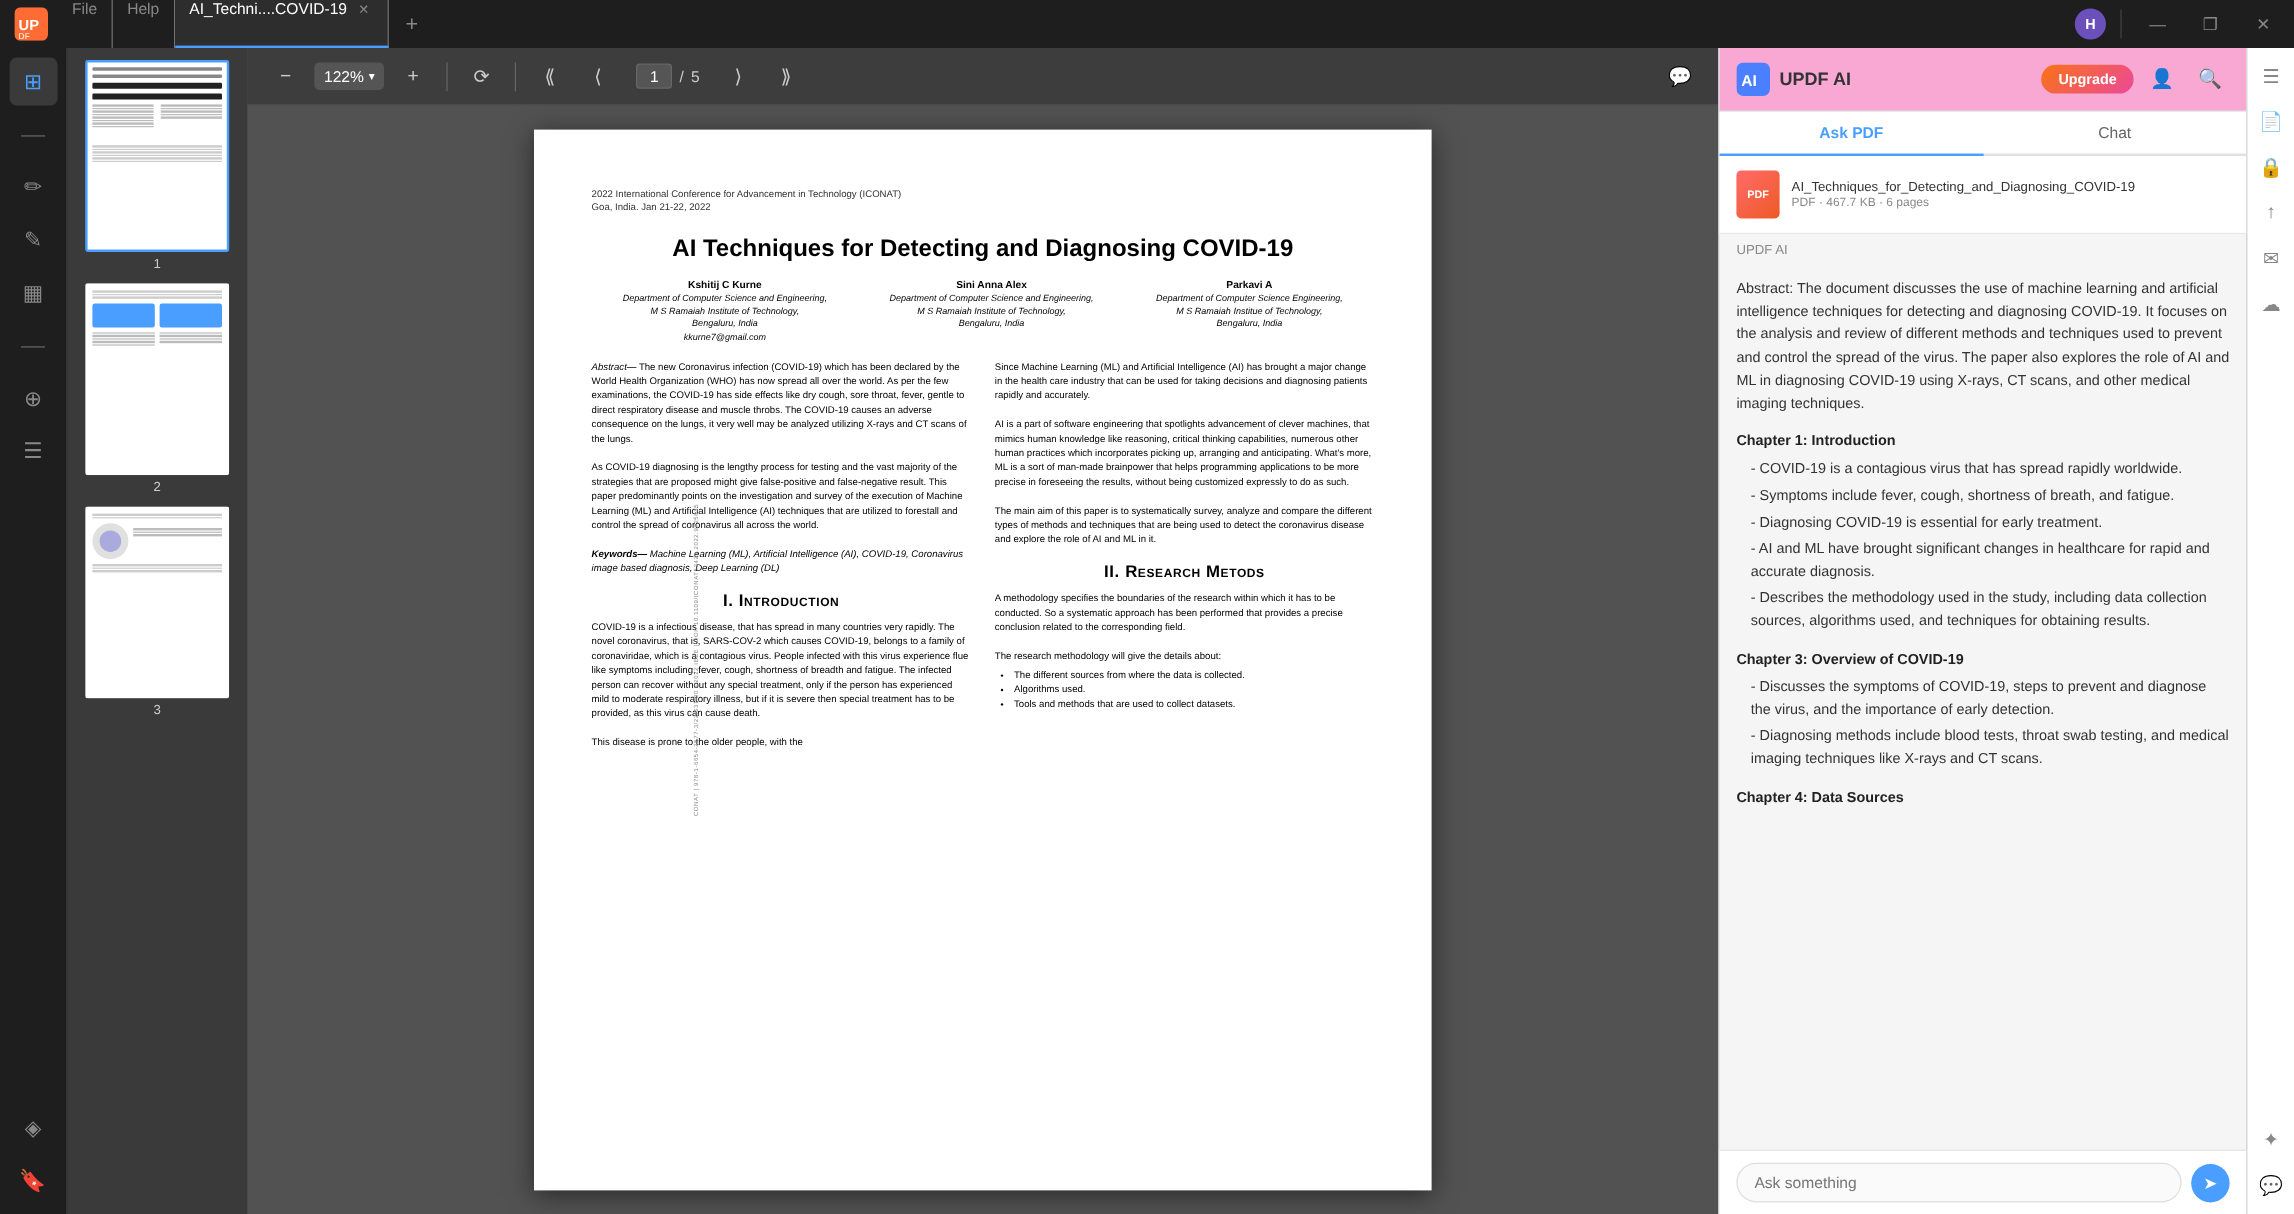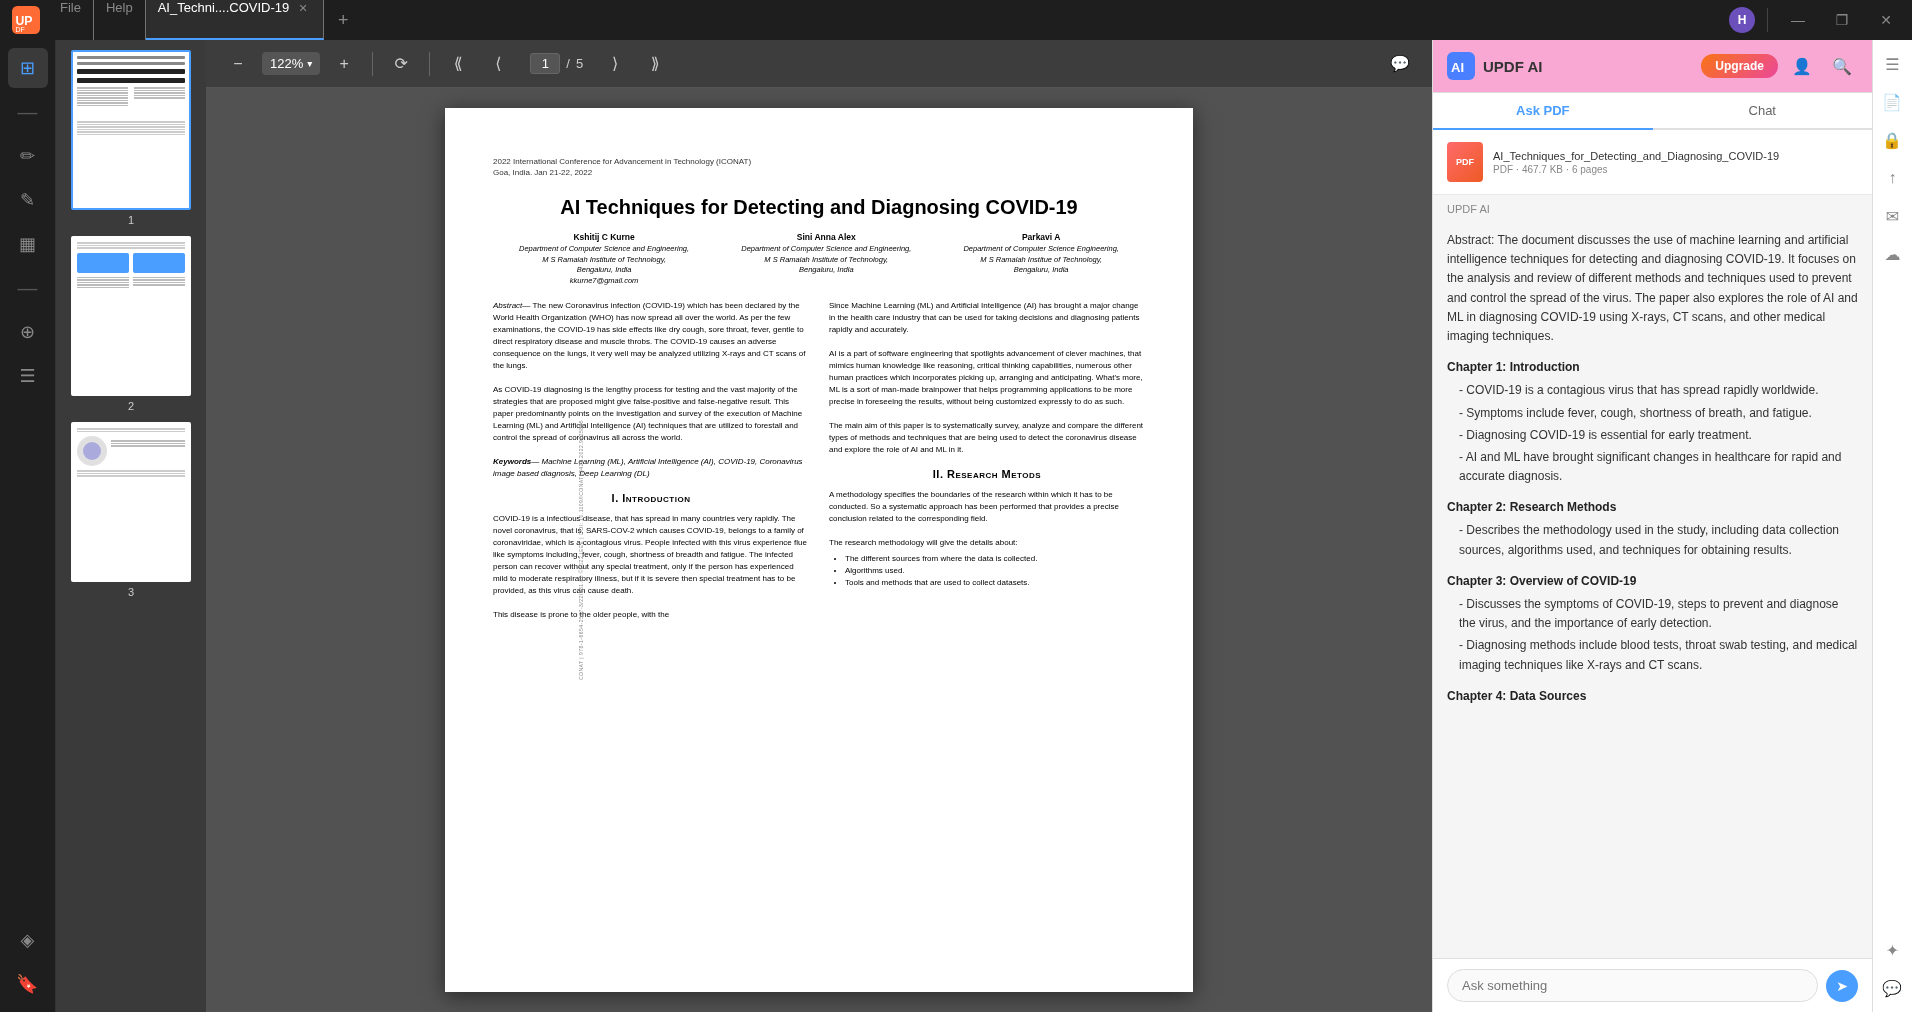--- a/index.html
+++ b/index.html
@@ -251,21 +251,21 @@
       display: flex;
       gap: 20px;
       margin-top: 14px;
     }
     .pdf-col { flex: 1; font-size: 8px; line-height: 1.5; }
     .pdf-abstract-label { font-weight: normal; font-style: italic; margin-top: 32px; }
     .pdf-keywords { font-style: italic; }
     .pdf-section-title {
       text-align: center;
       font-weight: bold;
-      font-size: 11px;
+      font-size: 14px;
       margin: 10px 0 6px;
       letter-spacing: 0.5px;
     }
     .pdf-roman { font-variant: small-caps; }
     .side-watermark {
       position: absolute;
       left: 6px;
       top: 50%;
       transform: translateY(-50%) rotate(-90deg);
       font-size: 5px;
@@ -739,21 +739,20 @@
 
     <div class="ai-content">
       <div class="ai-paragraph">Abstract: The document discusses the use of machine learning and artificial intelligence techniques for detecting and diagnosing COVID-19. It focuses on the analysis and review of different methods and techniques used to prevent and control the spread of the virus. The paper also explores the role of AI and ML in diagnosing COVID-19 using X-rays, CT scans, and other medical imaging techniques.</div>
 
       <div class="ai-chapter">Chapter 1: Introduction</div>
       <div class="ai-bullet">COVID-19 is a contagious virus that has spread rapidly worldwide.</div>
       <div class="ai-bullet">Symptoms include fever, cough, shortness of breath, and fatigue.</div>
       <div class="ai-bullet">Diagnosing COVID-19 is essential for early treatment.</div>
       <div class="ai-bullet">AI and ML have brought significant changes in healthcare for rapid and accurate diagnosis.</div>
 
-      <div class="ai-chapter">Chapter 2: Research Methods</div>
       <div class="ai-bullet">Describes the methodology used in the study, including data collection sources, algorithms used, and techniques for obtaining results.</div>
 
       <div class="ai-chapter">Chapter 3: Overview of COVID-19</div>
       <div class="ai-bullet">Discusses the symptoms of COVID-19, steps to prevent and diagnose the virus, and the importance of early detection.</div>
       <div class="ai-bullet">Diagnosing methods include blood tests, throat swab testing, and medical imaging techniques like X-rays and CT scans.</div>
 
       <div class="ai-chapter">Chapter 4: Data Sources</div>
     </div>
 
     <div class="ai-input-area">

